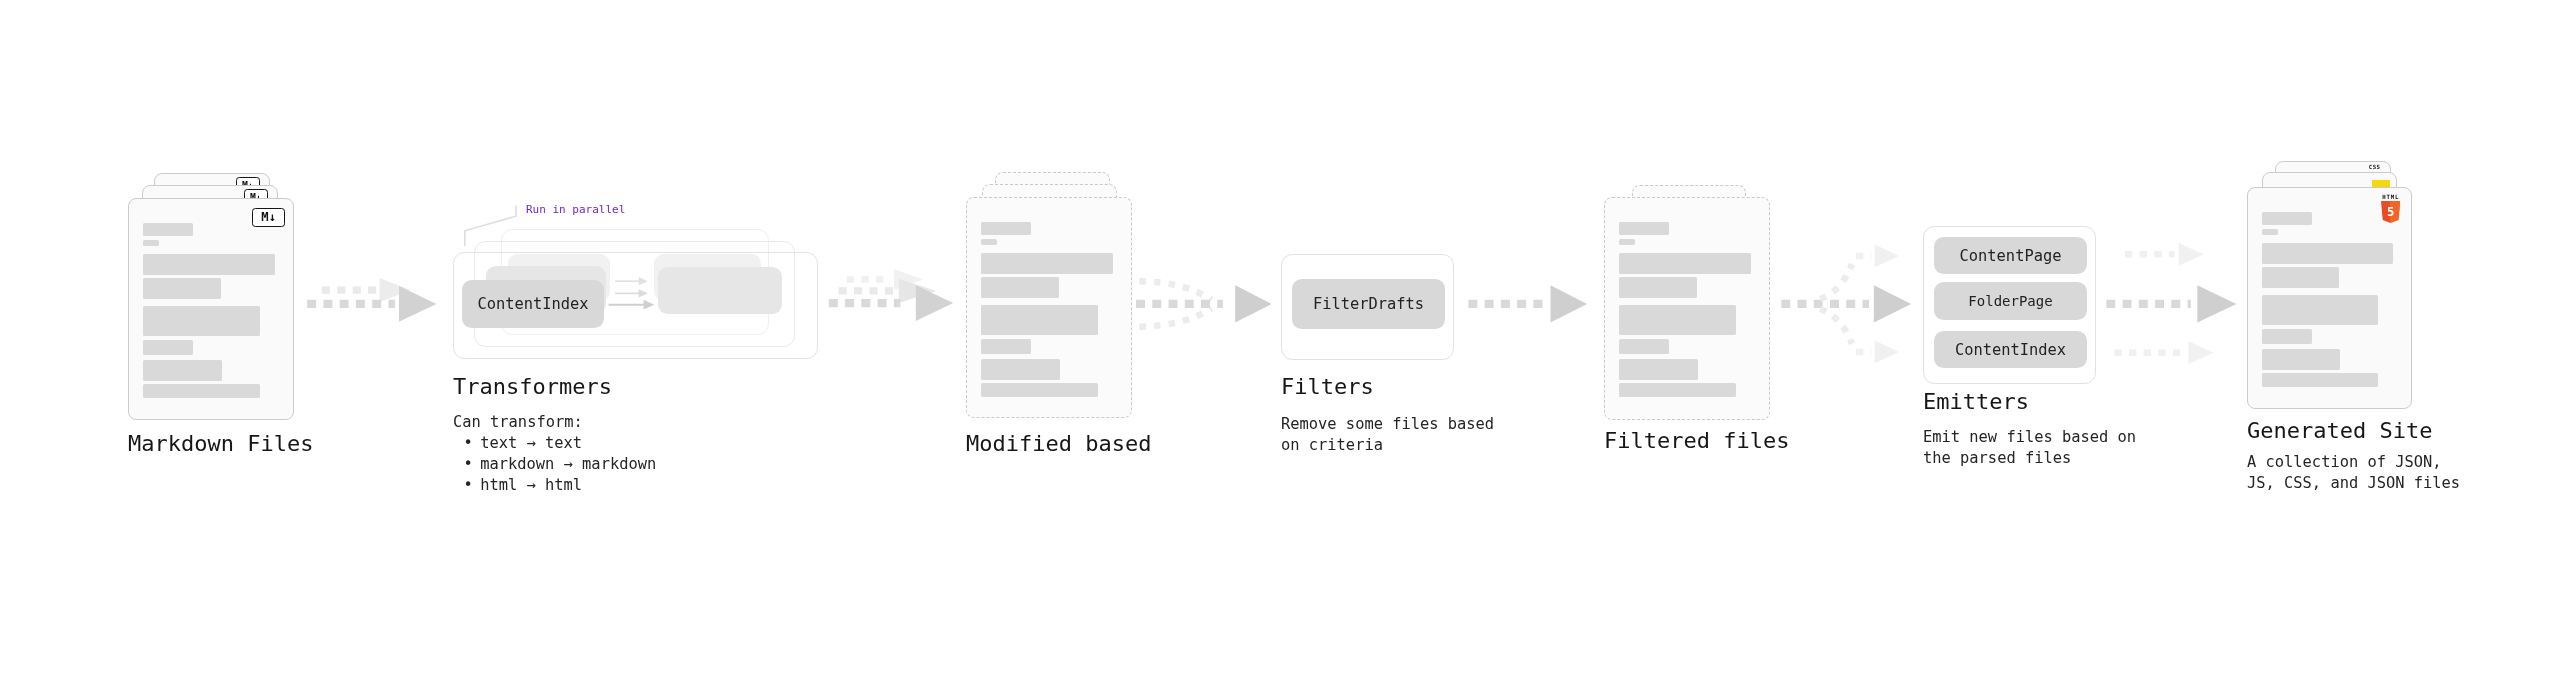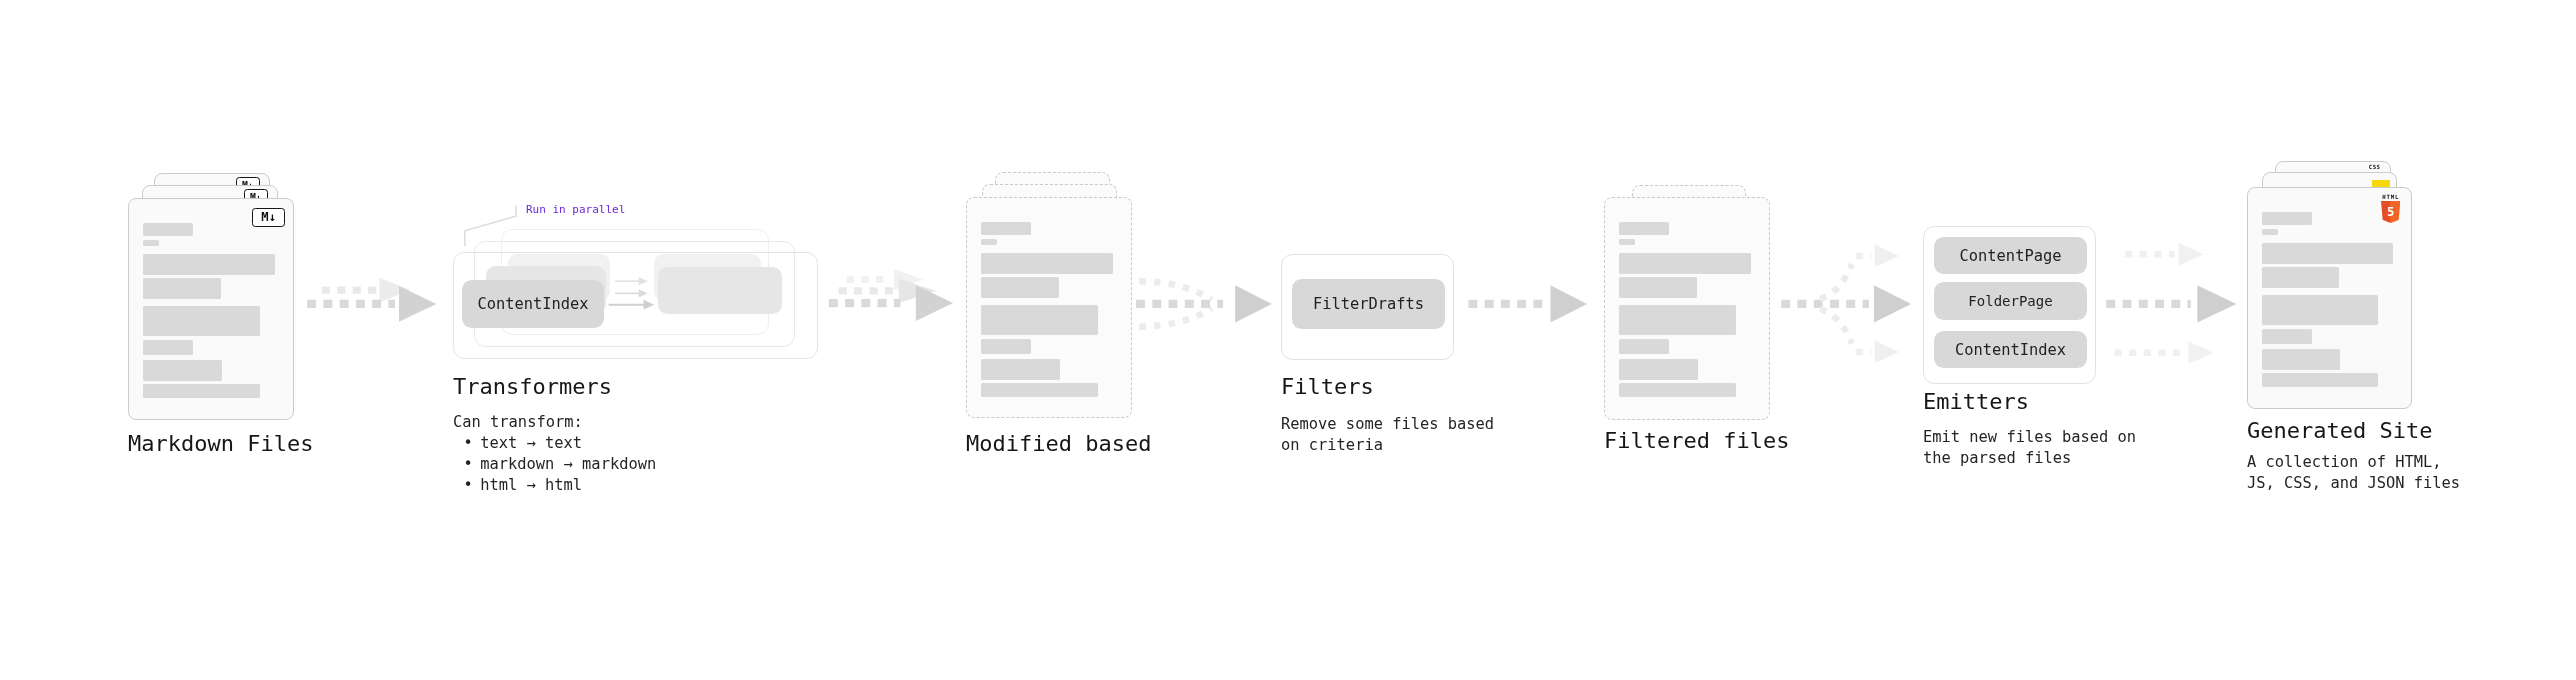--- a/index.html
+++ b/index.html
@@ -239,18 +239,18 @@
         <i class="bar b2"></i>
         <i class="bar b3"></i>
         <i class="bar b4"></i>
         <i class="bar b5"></i>
         <i class="bar b6"></i>
         <i class="bar b7"></i>
       </div>
   </div>
   <div class="title" style="left:2247px;top:418px">Generated Site</div>
   <div class="caption" style="left:2247px;top:452px">
-    <div>A collection of HTML,</div>
+    <div>A collection of JSON,</div>
     <div>JS, CSS, and JSON files</div>
   </div>
 
 </div>
 
 
 </body></html>

